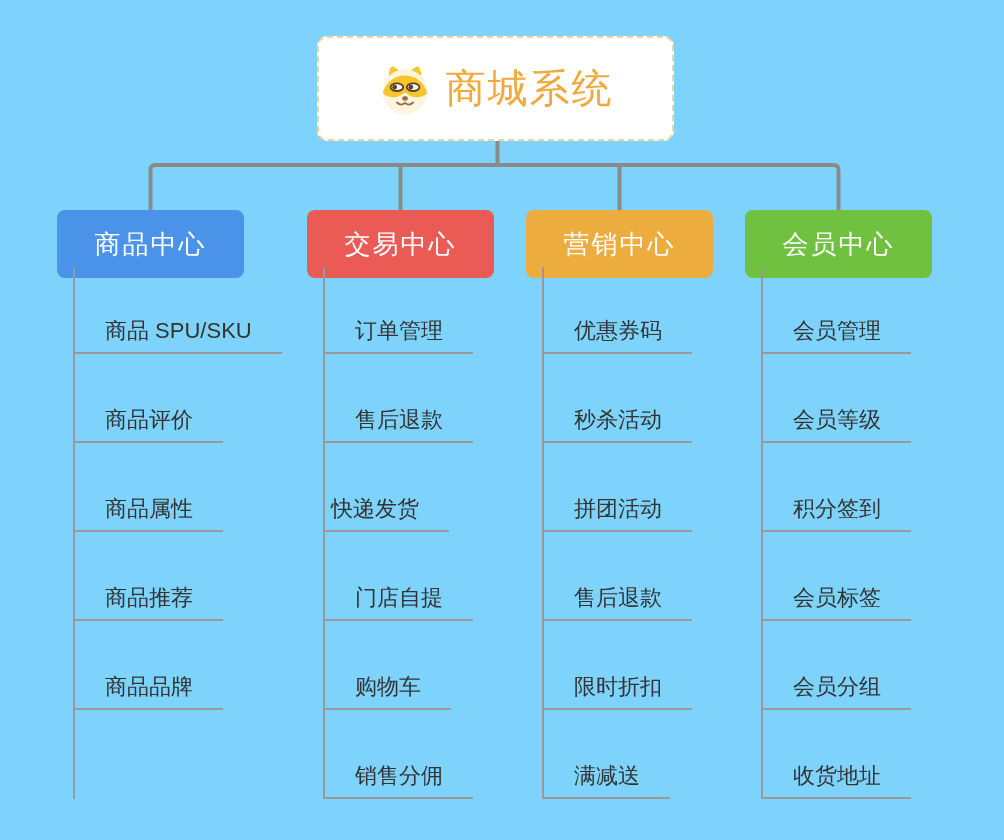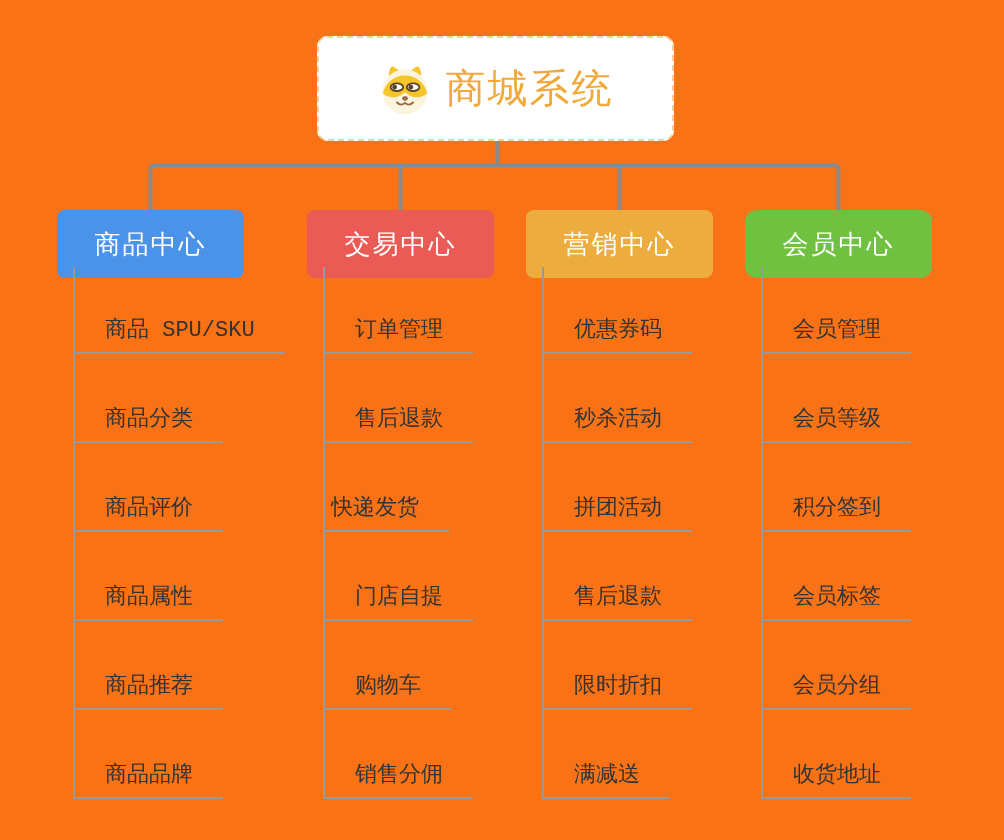--- a/index.html
+++ b/index.html
@@ -60,42 +60,41 @@
   .trunk{
     position:absolute;
     left:16px;top:57px;
     width:2px;height:532px;
     background:#999999;
   }
   .items{
     position:absolute;
     left:16px;top:55px;
     width:max-content;
-    font-family:Liberation Mono, monospace;
   }
   .item{
     height:89px;
     display:flex;
     align-items:flex-end;
     width:max-content;
   }
   .item-label{
     display:block;
     padding:0 30px 10px 32px;
     border-bottom:2px solid #999999;
     font-size:22px;
     color:#333333;
     line-height:1;
     white-space:nowrap;
   }
 </style>
 </head>
 <body style="background: rgb(248, 248, 248);">
 
-<div class="canvas" style="background: #f97316;">
+<div class="canvas" style="background: #7dd3fc;">
 
   <svg class="connector-svg" viewBox="0 0 1004 840" xmlns="http://www.w3.org/2000/svg">
     <path class="tree-line" d="M497.5 140 L497.5 165" fill="none" stroke="#8a8a8a" stroke-width="4"></path>
     <path class="tree-line" d="M150.5 210 L150.5 170 Q150.5 165 155.5 165 L833.5 165 Q838.5 165 838.5 170 L838.5 210" fill="none" stroke="#8a8a8a" stroke-width="4"></path>
     <path class="tree-line" d="M400.5 165 L400.5 210" fill="none" stroke="#8a8a8a" stroke-width="4"></path>
     <path class="tree-line" d="M619.5 165 L619.5 210" fill="none" stroke="#8a8a8a" stroke-width="4"></path>
   </svg>
 
   <div class="root-node" style="border-color: rgb(242, 210, 152);">
     <svg class="doge" viewBox="0 0 60 60" xmlns="http://www.w3.org/2000/svg">
@@ -120,23 +119,20 @@
   </div>
 
   <div class="branch-col col-0">
     <div class="branch-header" style="background: rgb(75, 147, 232);">商品中心</div>
     <div class="trunk" style="background: rgb(153, 153, 153);"></div>
     <div class="items">
         <div class="item">
           <span class="item-label" style="border-bottom-color: rgb(153, 153, 153); color: rgb(51, 51, 51);">商品 SPU/SKU</span>
         </div>
         <div class="item">
-          <span class="item-label" style="border-bottom-color: rgb(153, 153, 153); color: rgb(51, 51, 51);">商品分类</span>
-        </div>
-        <div class="item">
           <span class="item-label" style="border-bottom-color: rgb(153, 153, 153); color: rgb(51, 51, 51);">商品评价</span>
         </div>
         <div class="item">
           <span class="item-label" style="border-bottom-color: rgb(153, 153, 153); color: rgb(51, 51, 51);">商品属性</span>
         </div>
         <div class="item">
           <span class="item-label" style="border-bottom-color: rgb(153, 153, 153); color: rgb(51, 51, 51); margin-top: 34px;">商品推荐</span>
         </div>
         <div class="item">
           <span class="item-label" style="border-bottom-color: rgb(153, 153, 153); color: rgb(51, 51, 51);">商品品牌</span>
@@ -188,21 +184,21 @@
         <div class="item">
           <span class="item-label" style="border-bottom-color: rgb(153, 153, 153); color: rgb(51, 51, 51);">限时折扣</span>
         </div>
         <div class="item">
           <span class="item-label" style="border-bottom-color: rgb(153, 153, 153); color: rgb(51, 51, 51);">满减送</span>
         </div>
       </div>
   </div>
 
   <div class="branch-col col-3">
-    <div class="branch-header" style="background: rgb(111, 193, 63); border-radius: 12px;">会员中心</div>
+    <div class="branch-header" style="background: rgb(111, 193, 63);">会员中心</div>
     <div class="trunk" style="background: rgb(153, 153, 153);"></div>
     <div class="items">
         <div class="item">
           <span class="item-label" style="border-bottom-color: rgb(153, 153, 153); color: rgb(51, 51, 51);">会员管理</span>
         </div>
         <div class="item">
           <span class="item-label" style="border-bottom-color: rgb(153, 153, 153); color: rgb(51, 51, 51);">会员等级</span>
         </div>
         <div class="item">
           <span class="item-label" style="border-bottom-color: rgb(153, 153, 153); color: rgb(51, 51, 51);">积分签到</span>

